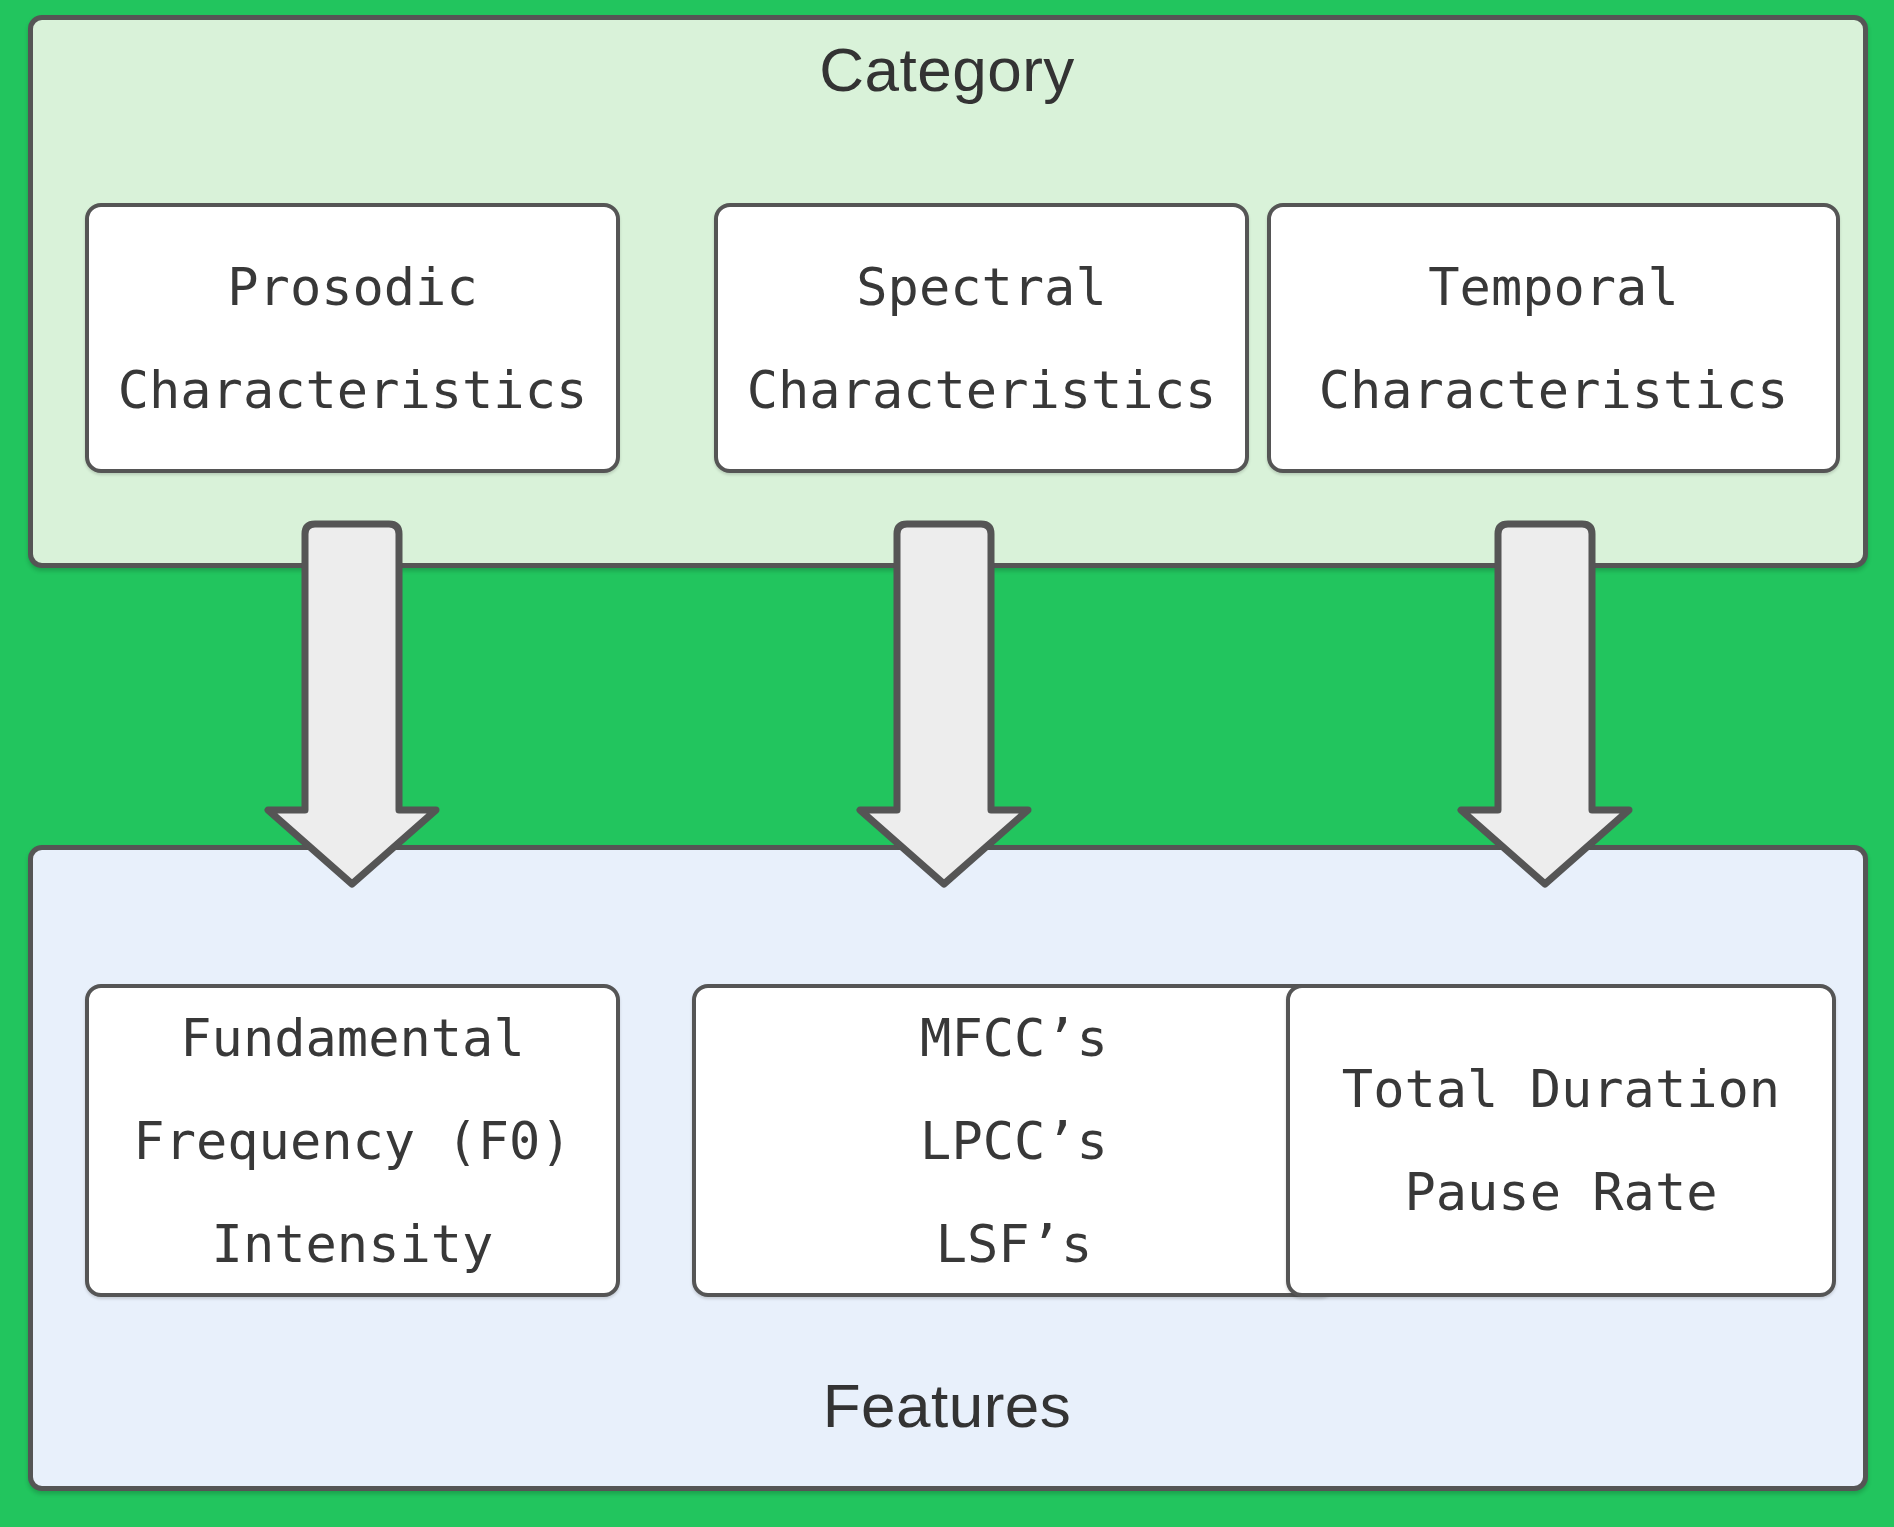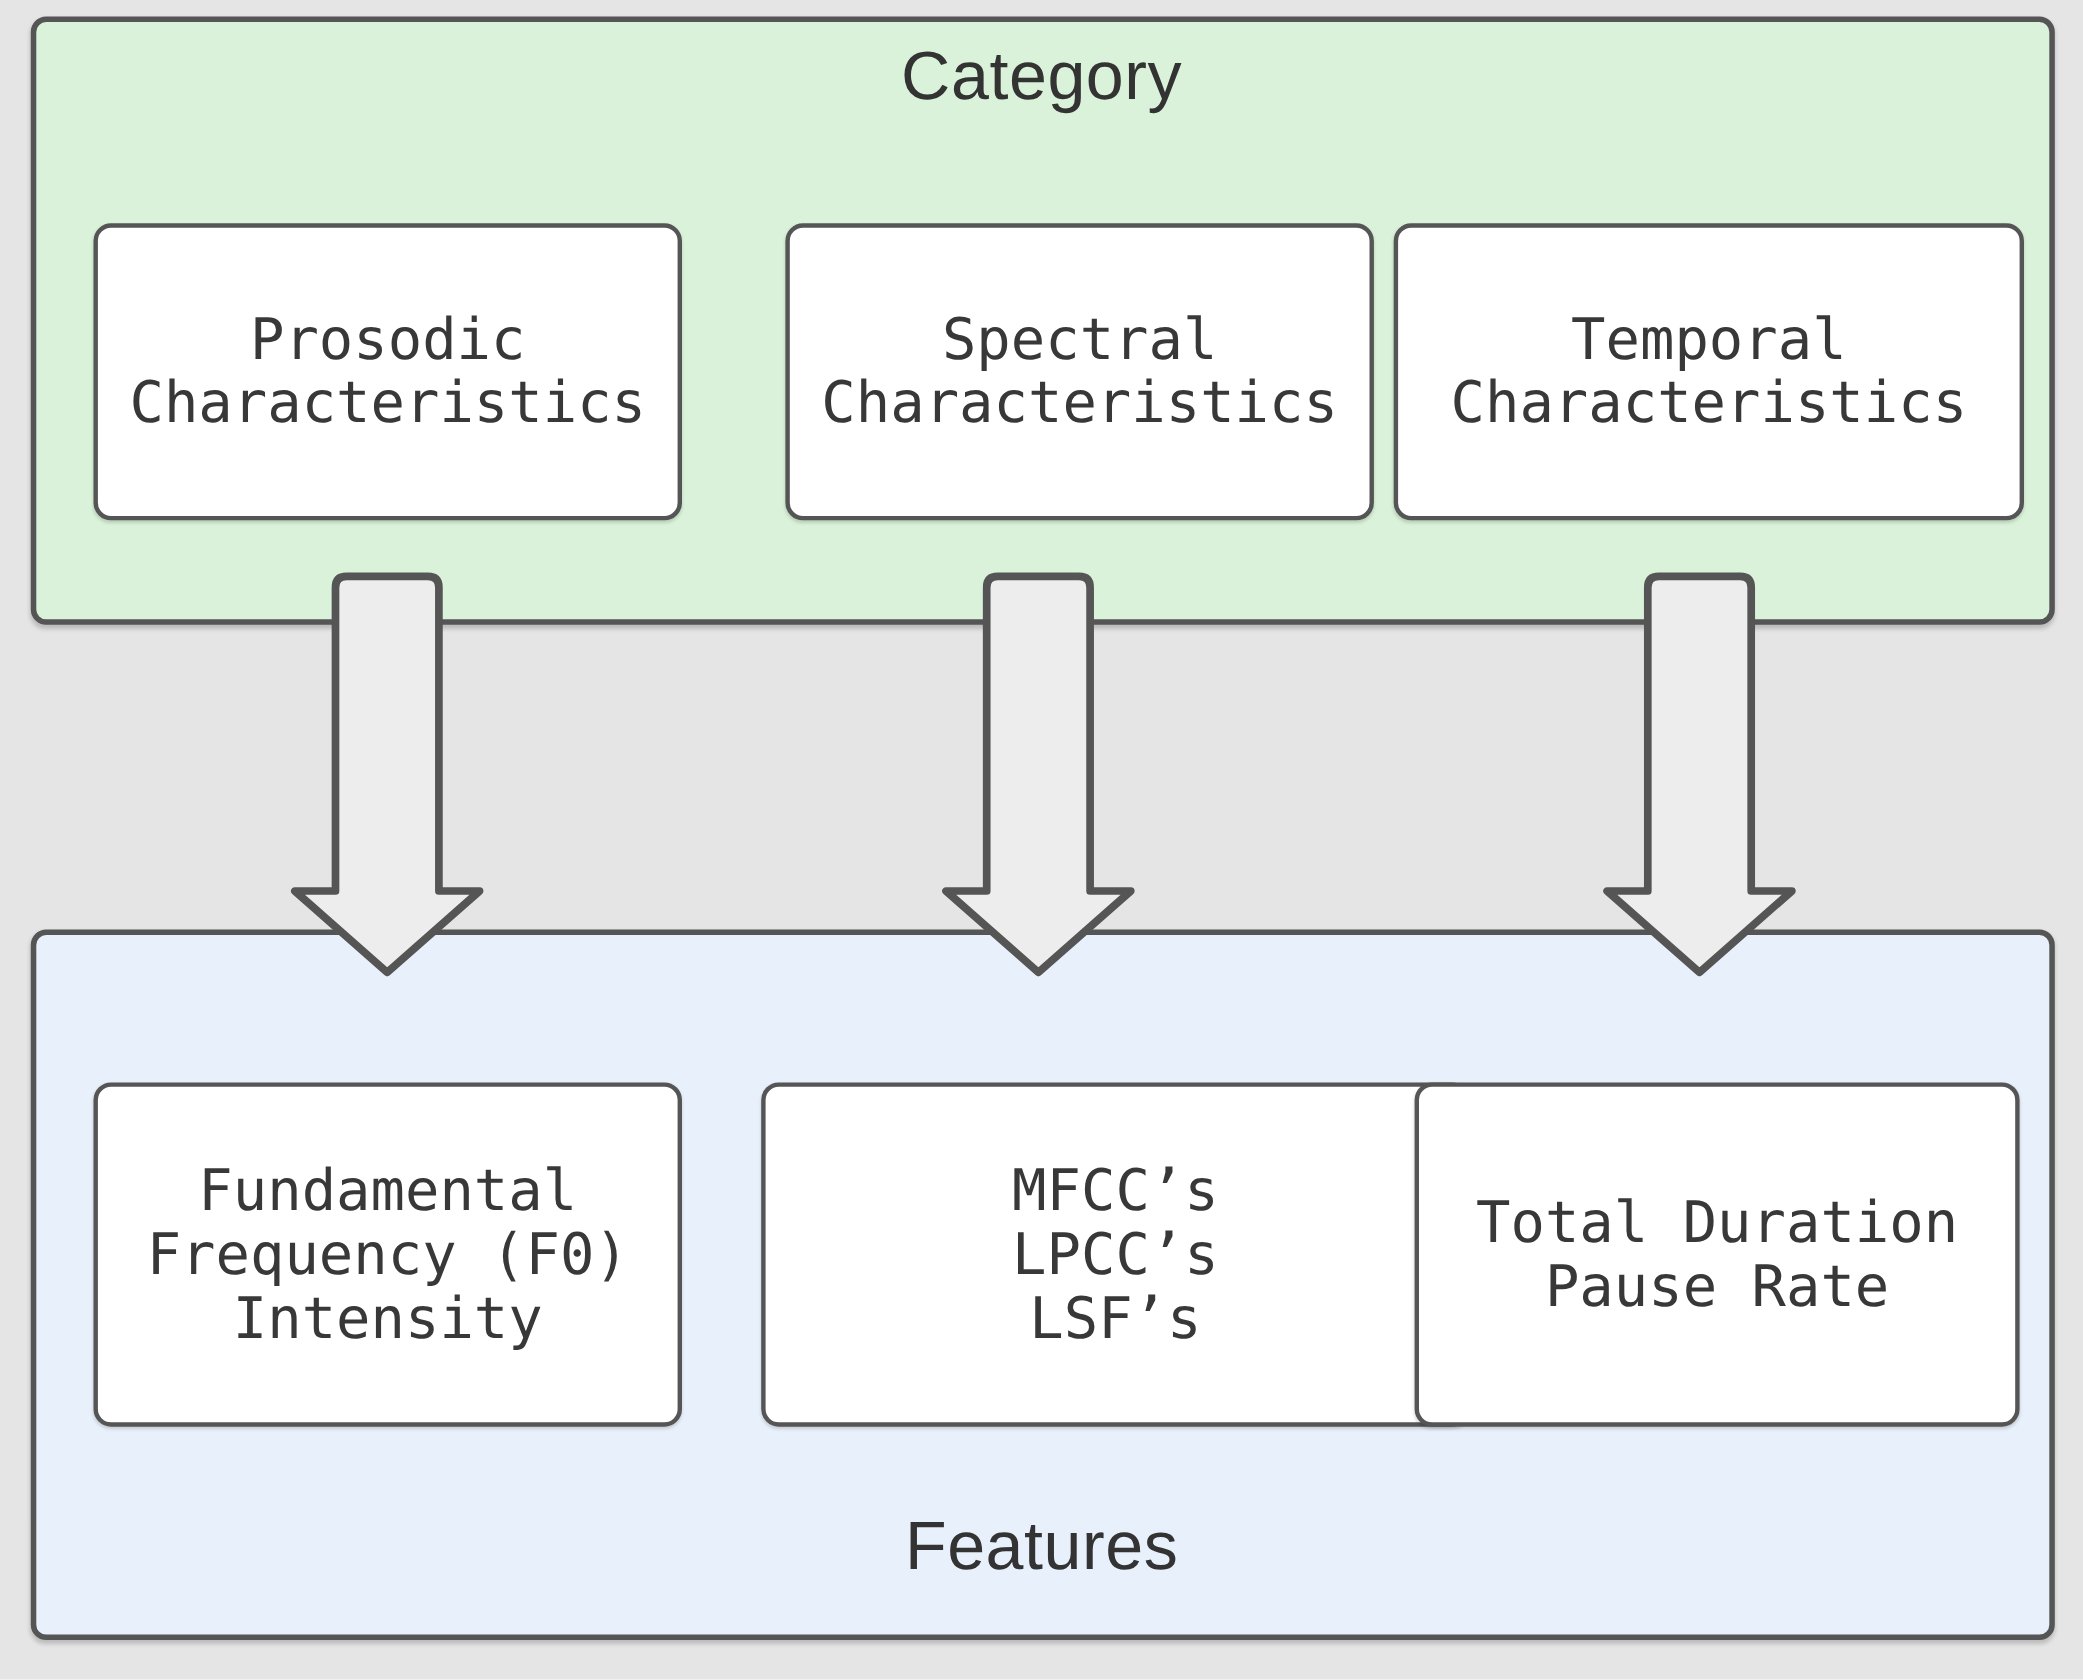--- a/index.html
+++ b/index.html
@@ -6,21 +6,21 @@
     margin: 0;
     padding: 0;
     background: #ffffff;
   }
   * { box-sizing: border-box; }
 
   .canvas {
     position: relative;
     width: 1894px;
     height: 1527px;
-    background: #e5e5e5;
+    background: #22c55e;
     overflow: hidden;
     font-family: "Liberation Sans", sans-serif;
   }
 
   
   .section {
     position: absolute;
     border: 5px solid #555555;
     border-radius: 14px;
     box-shadow: 0 3px 4px rgba(0,0,0,0.18);
@@ -58,20 +58,21 @@
     flex-direction: column;
     justify-content: center;
     align-items: center;
     text-align: center;
     font-family: "DejaVu Sans Mono", monospace;
     font-size: 52px;
     line-height: 58px;
     color: #383838;
     box-shadow: 0 2px 3px rgba(0,0,0,0.15);
     white-space: nowrap;
+    gap: 45px;
   }
   .top-box    { top: 203px; height: 270px; }
   .top-box-1  { left: 85px;   width: 535px; }
   .top-box-2  { left: 714px;  width: 535px; }
   .top-box-3  { left: 1267px; width: 573px; justify-content: center; }
 
   .bottom-box   { top: 984px; height: 313px; }
   .bottom-box-1 { left: 85px;   width: 535px; }
   .bottom-box-2 { left: 692px;  width: 644px; align-items: center; }
   .bottom-box-3 { left: 1270px; width: 550px; margin-left: 16px; }

